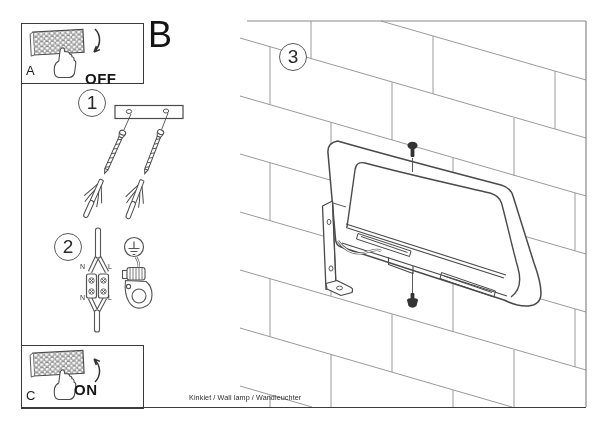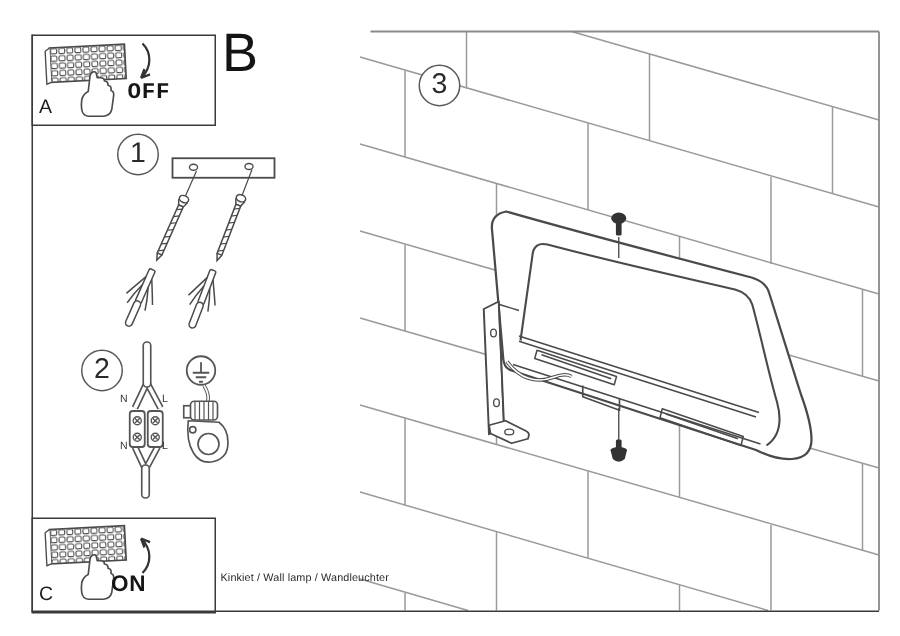--- a/index.html
+++ b/index.html
@@ -15,28 +15,28 @@
   .step-circle{position:absolute;width:26px;height:26px;border:1.4px solid #5a5a5a;border-radius:50%;
         background:#fff;display:flex;align-items:center;justify-content:center;
         font-size:19px;color:#2a2a2a;}
   #circle-1{left:78px;top:89px;}
   #circle-2{left:54px;top:233px;}
   #circle-3{left:279px;top:43px;}
   .corner-label{position:absolute;font-size:13px;color:#1e1e1e;}
   #label-a{left:26px;top:63px;}
   #label-c{left:26px;top:388px;}
   .state-label{position:absolute;font-size:15px;font-weight:600;letter-spacing:.5px;color:#161616;}
-  #off-label{left:85px;top:53px;font-family:Liberation Mono, monospace;}
+  #off-label{left:85px;top:70px;}
   #on-label{left:74px;top:381px;}
   #section-b{position:absolute;left:148px;top:17px;font-size:36px;color:#141414;line-height:1;}
   .wire-label{position:absolute;font-size:7px;color:#333;}
   #n-top{left:80px;top:263px;} #l-top{left:108px;top:263px;}
   #n-bot{left:80px;top:294px;} #l-bot{left:108px;top:294px;}
   .footer-line{position:absolute;left:147px;font-size:7.2px;color:#2b2b2b;letter-spacing:.1px;}
-  #footer-1{top:380px;} #footer-2{top:380px;}
+  #footer-1{top:380px;} #footer-2{top:393px;margin-left:42px;}
 </style>
 </head>
 <body>
 
 <div id="page">
 
   <svg id="art" viewBox="0 0 600 424">
     <defs>
       <pattern id="keypat" width="5.4" height="4.9" patternUnits="userSpaceOnUse">
         <rect x="0.6" y="0.6" width="4" height="3.5" rx="0.9" fill="#ffffff" stroke="#4a4a4a" stroke-width="0.7"></rect>

